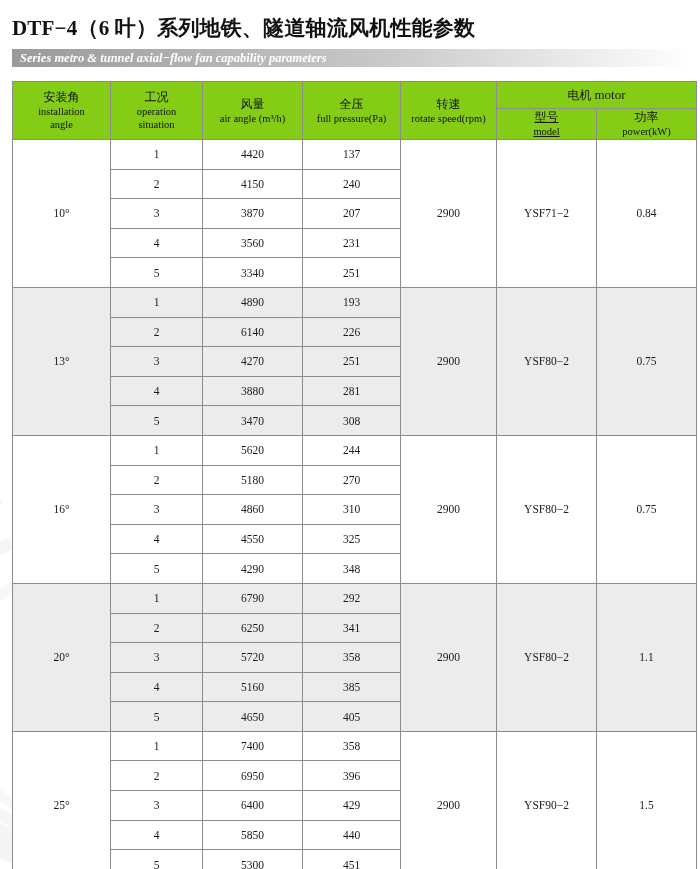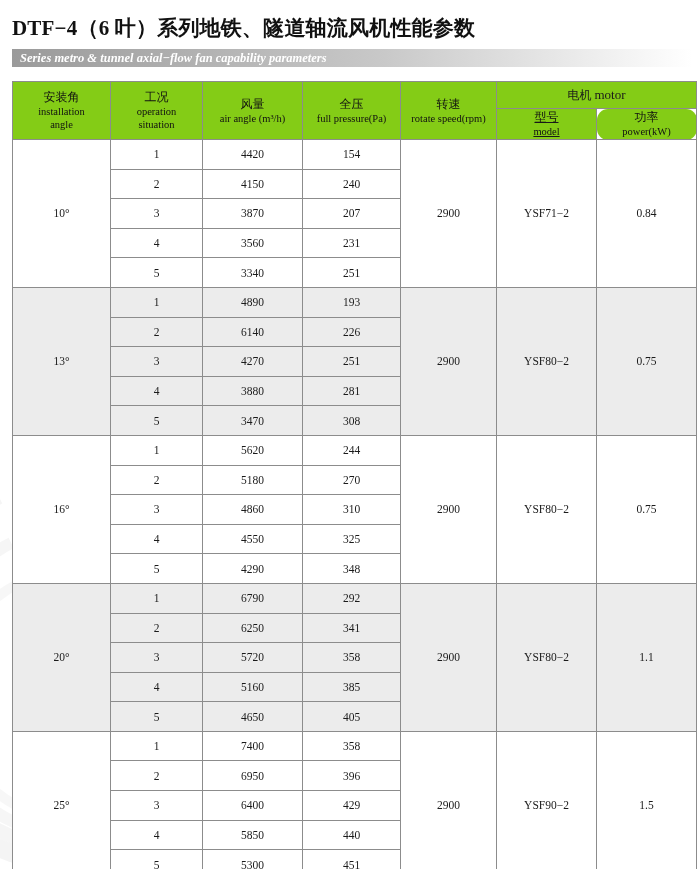--- a/index.html
+++ b/index.html
@@ -213,32 +213,32 @@
         </td>
         <td colspan="2" style="height:26px;">
           <span class="hdr-inline"><span class="cn">电机</span> <span class="en">motor</span></span>
         </td>
       </tr>
       <tr>
         <td style="height:30px;text-decoration:underline;">
           <span class="hdr-cn">型号</span>
           <span class="hdr-en">model</span>
         </td>
-        <td style="height:30px;border-radius:11px;">
+        <td style="height:30px;">
           <span class="hdr-cn">功率</span>
           <span class="hdr-en">power(kW)</span>
         </td>
       </tr>
     </thead>
     <tbody id="table-body">
         <tr class="band-plain">
           <td rowspan="5" class="angle-cell">10°</td>
           <td>1</td>
           <td>4420</td>
-          <td>154</td>
+          <td>137</td>
           <td rowspan="5" class="speed-cell">2900</td>
           <td rowspan="5" class="motor-cell">YSF71−2</td>
           <td rowspan="5" class="motor-cell">0.84</td>
         </tr>
         <tr class="band-plain">
           <td>2</td>
           <td>4150</td>
           <td>240</td>
         </tr>
         <tr class="band-plain">

